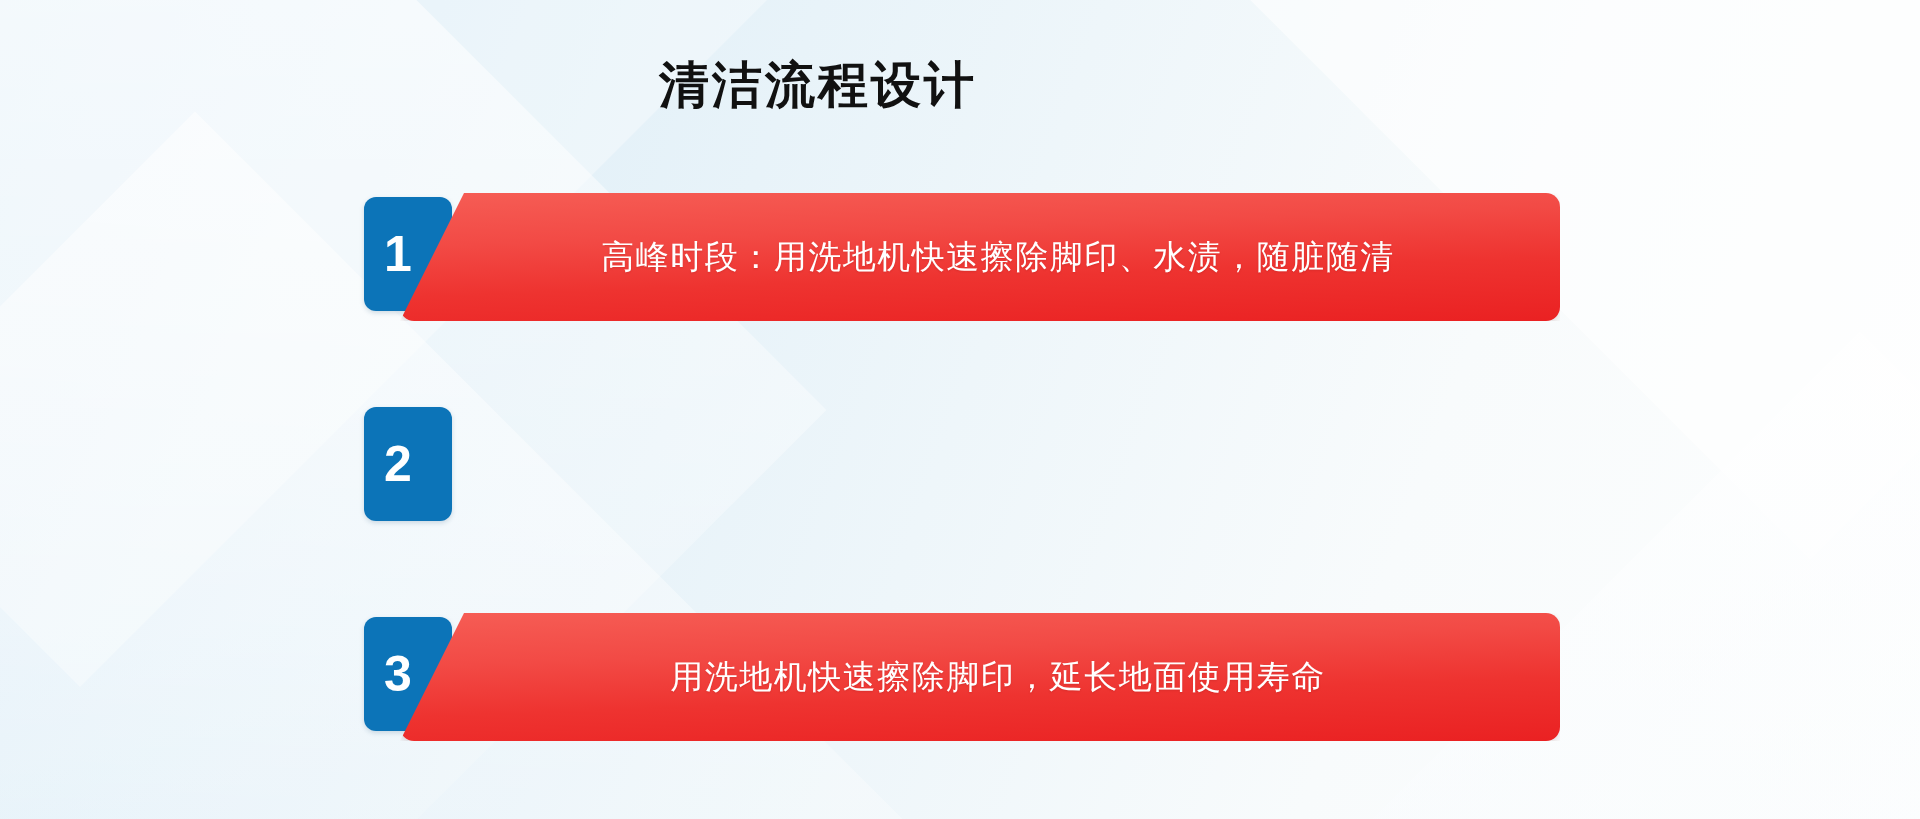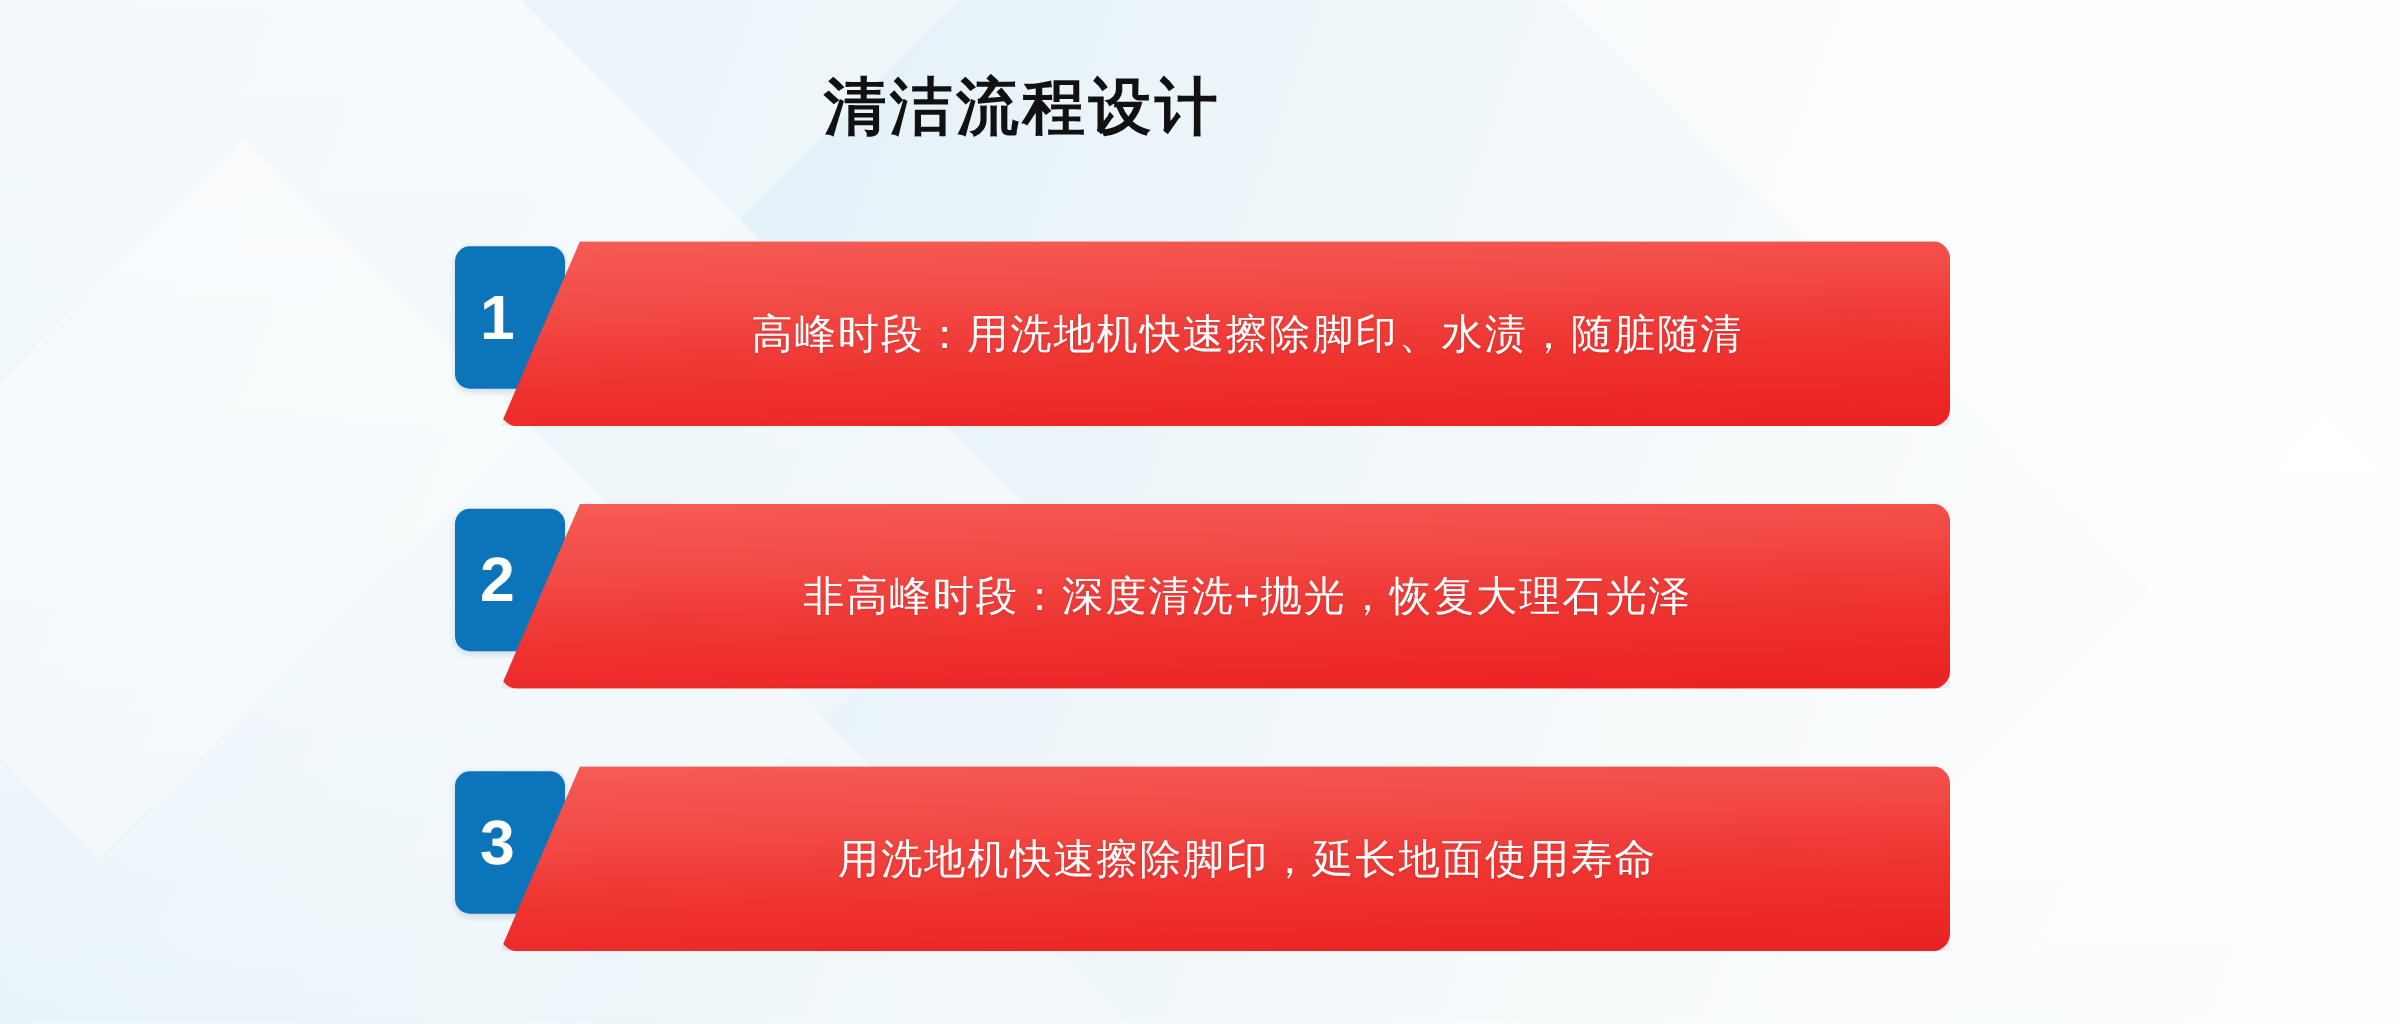--- a/index.html
+++ b/index.html
@@ -124,21 +124,21 @@
     line-height: 1;
     padding-left: 6px;
     box-sizing: border-box;
   }
 
   .bar {
     position: absolute;
     left: 400px;
     top: 0;
     width: 1160px;
-    height: 148px;
+    height: 128px;
     background: linear-gradient(178deg, #f65d55 0%, #f24a45 32%, #ee3330 62%, #ea2122 100%);
     border-radius: 14px;
     z-index: 2;
     -webkit-clip-path: polygon(64px 0, 100% 0, 100% 100%, 0 100%);
     clip-path: polygon(64px 0, 100% 0, 100% 100%, 0 100%);
     display: flex;
     align-items: center;
     justify-content: center;
     box-shadow: 0 3px 7px rgba(120,40,40,0.16);
   }
@@ -175,23 +175,20 @@
       </div>
       <div class="bar">
         <div class="bar-text">高峰时段：用洗地机快速擦除脚印、水渍，随脏随清</div>
       </div>
     </div>
 
     <div class="step-row">
       <div class="badge">
         <div class="badge-num">2</div>
       </div>
-      <div class="bar">
-        <div class="bar-text">非高峰时段：深度清洗+抛光，恢复大理石光泽</div>
-      </div>
     </div>
 
     <div class="step-row">
       <div class="badge">
         <div class="badge-num">3</div>
       </div>
       <div class="bar">
         <div class="bar-text">用洗地机快速擦除脚印，延长地面使用寿命</div>
       </div>
     </div>

